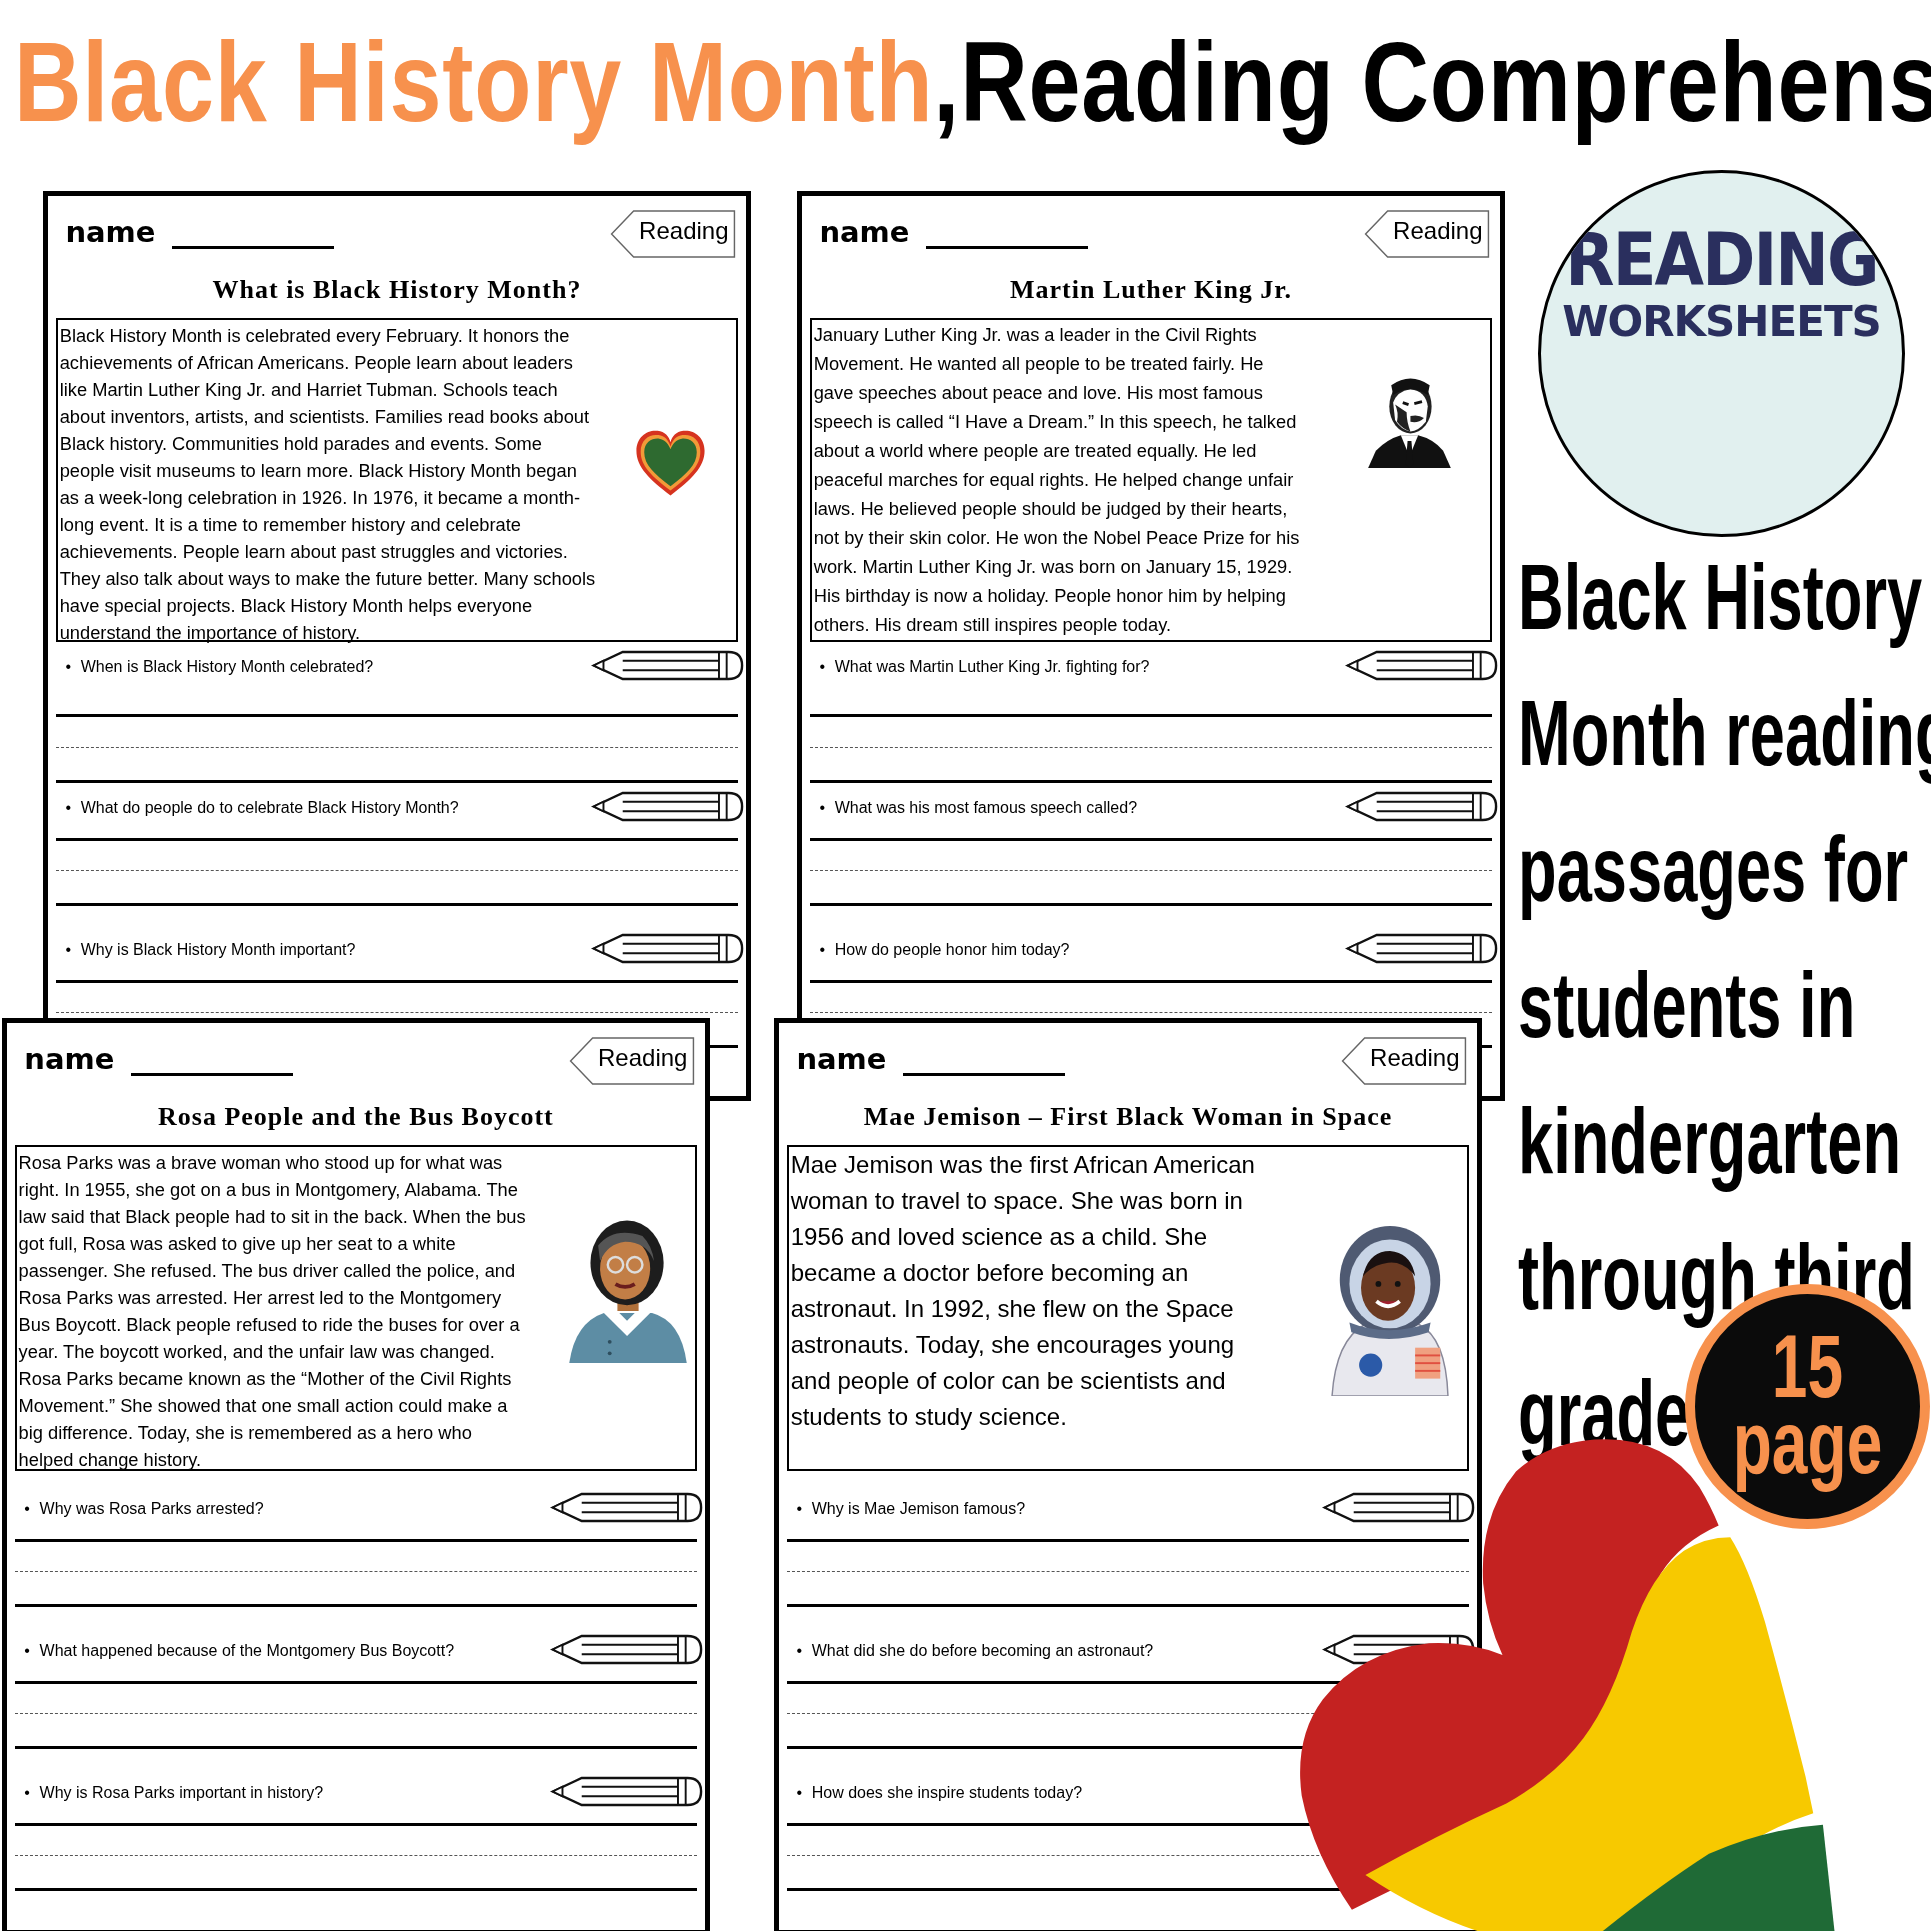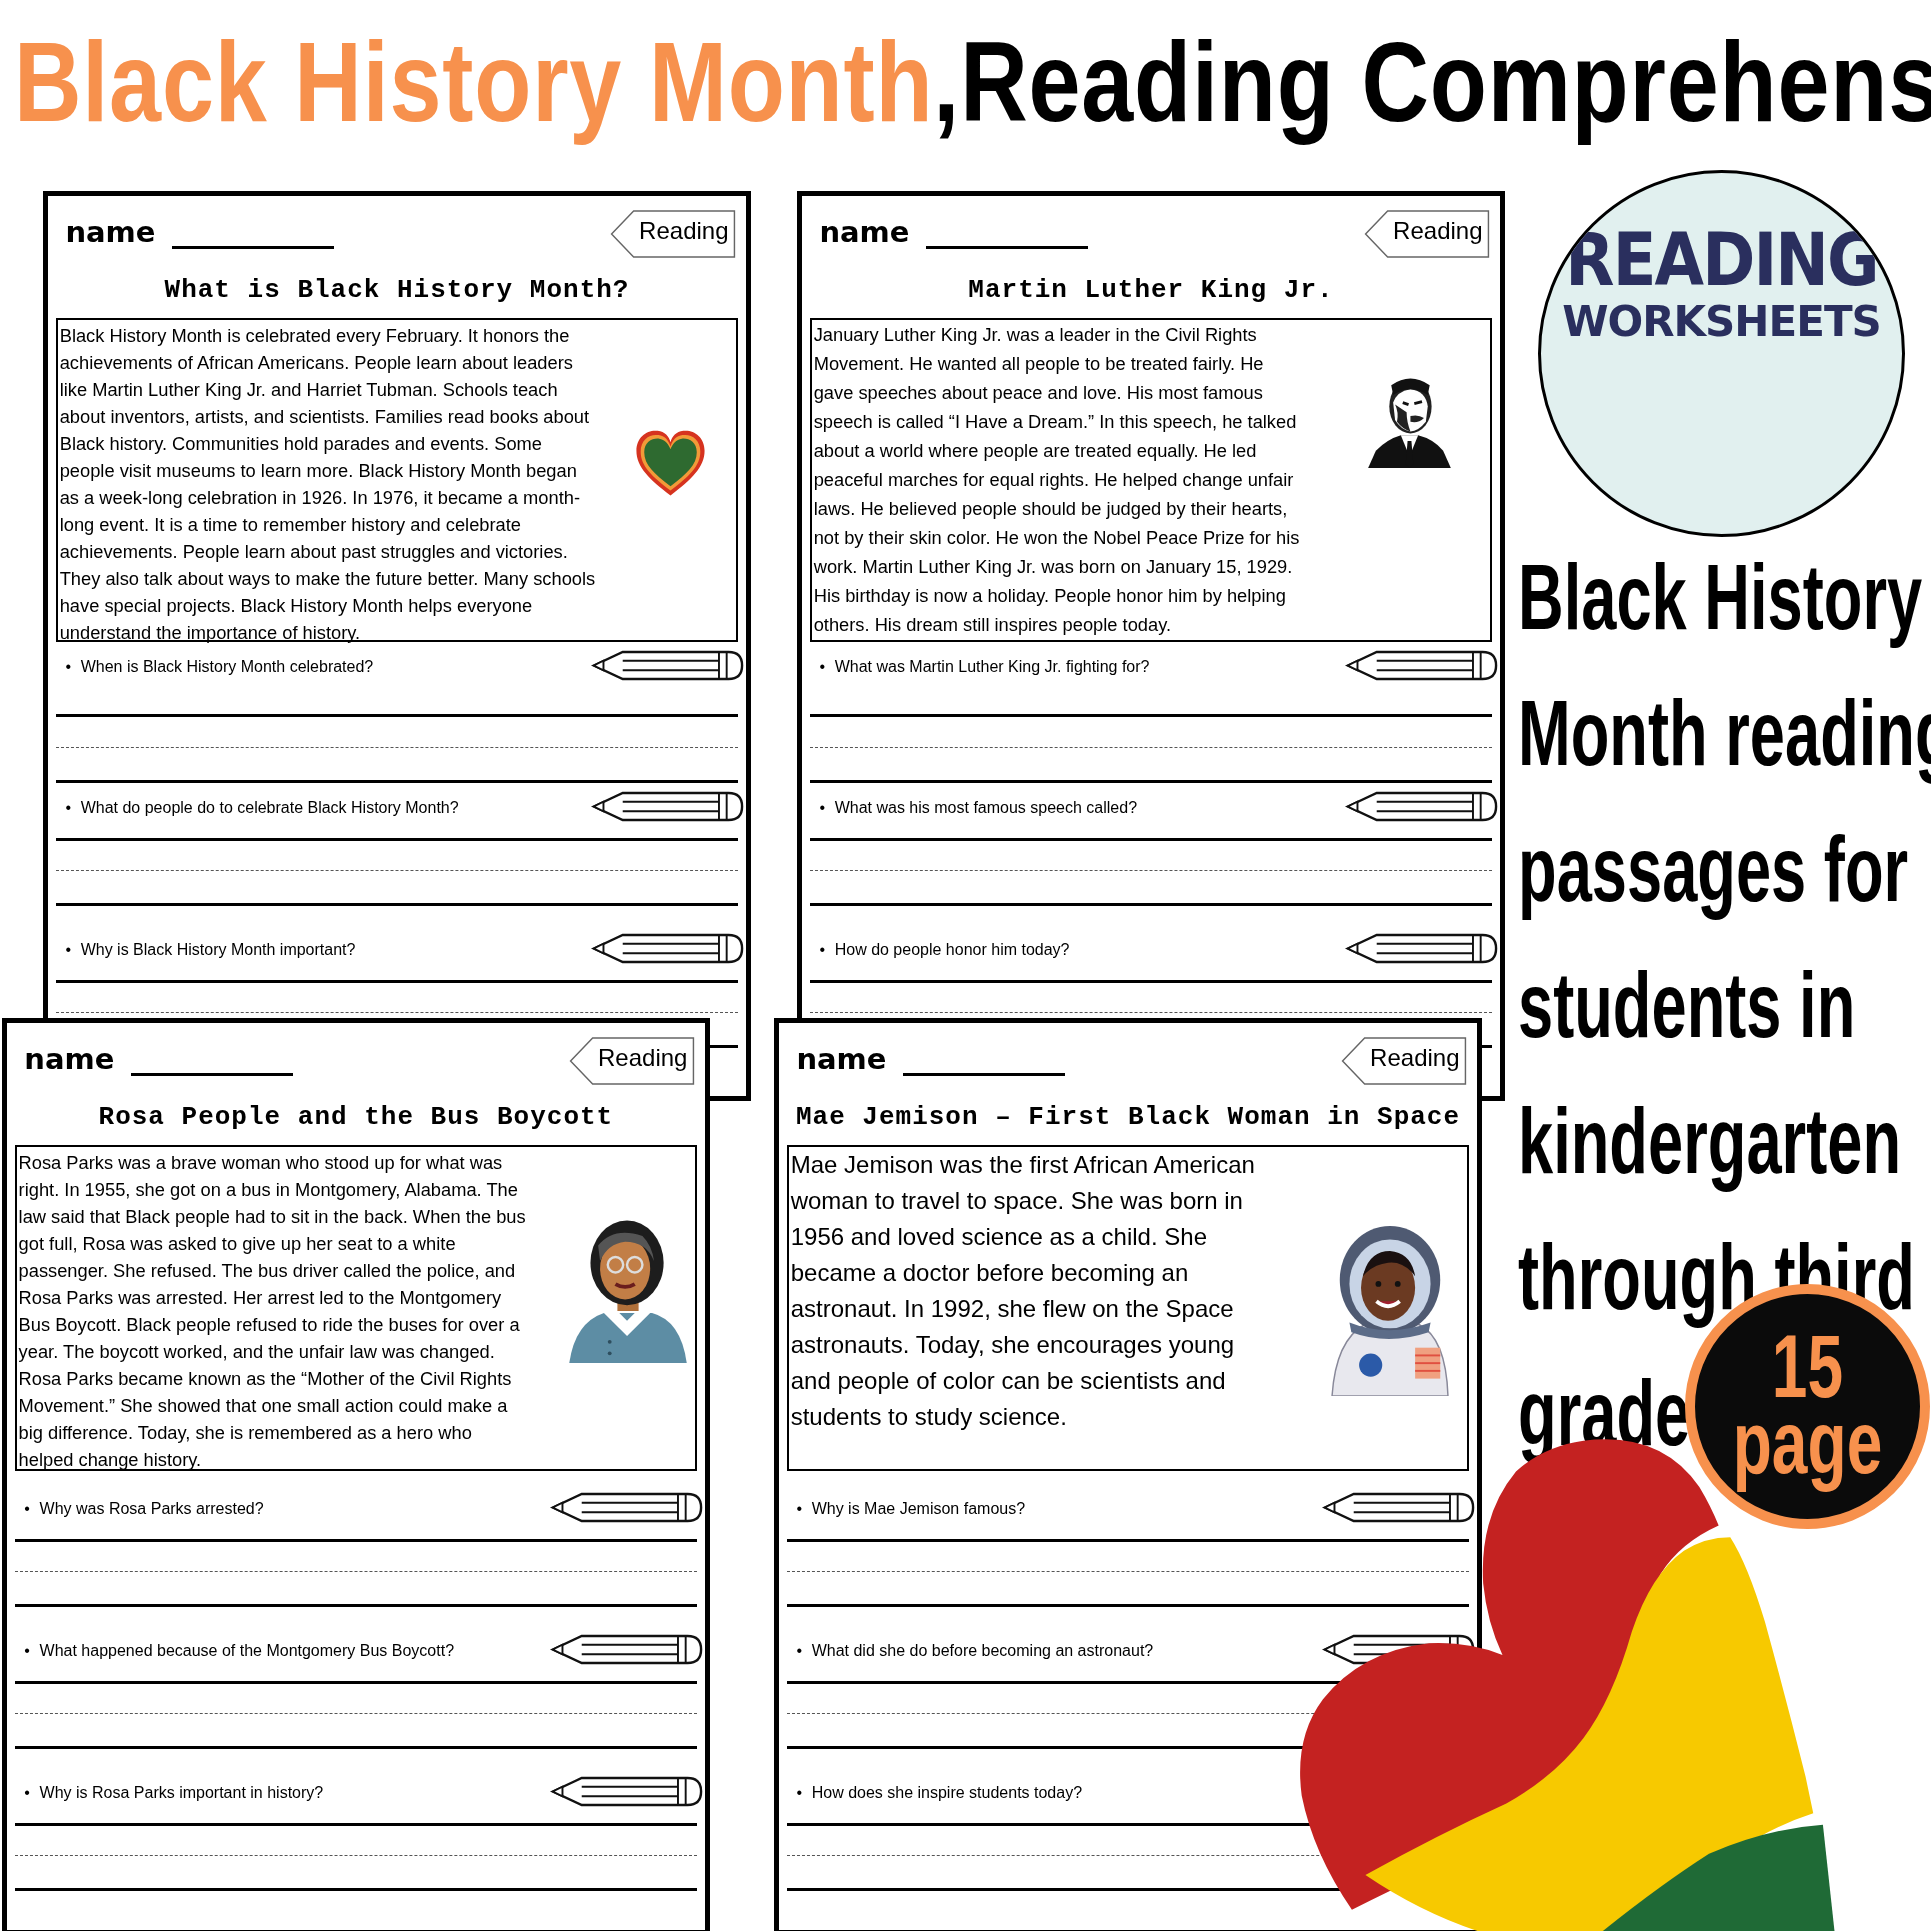--- a/index.html
+++ b/index.html
@@ -8,21 +8,21 @@
   .main-title { position:absolute; left:13.5px; top:13.5px; height:135px; white-space:nowrap; font-family:"Liberation Sans", sans-serif; font-weight:bold; font-size:114px; line-height:135px; letter-spacing:1px; transform:scaleX(0.82); transform-origin:left top; }
   .main-title .t-orange { color:#f7914d; }
   .main-title .t-black { color:#000000; }
 
   .sheet { position:absolute; width:708px; height:910px; background:#ffffff; border:5.8px solid #000; box-sizing:border-box; }
   .sheet .name-label { position:absolute; left:17.4px; top:19.3px; font-family:"DejaVu Sans", sans-serif; font-weight:bold; font-size:29px; color:#000; }
   .sheet .name-line { position:absolute; left:124px; top:50px; width:162px; height:2.9px; background:#000; }
   .sheet .tag { position:absolute; right:9.7px; top:13.5px; width:126px; height:48px; }
   .sheet .tag svg { position:absolute; left:0; top:0; }
   .sheet .tag-label { position:absolute; left:25px; top:7.7px; width:97px; text-align:center; font-size:24px; color:#000; font-family:"Liberation Sans", sans-serif; }
-  .sheet .title { position:absolute; left:0; right:0; top:79px; text-align:center; font-family:Liberation Mono, monospace; font-size:26px; font-weight:bold; letter-spacing:1px; color:#000; }
+  .sheet .title { position:absolute; left:0; right:0; top:79px; text-align:center; font-family:Liberation Serif, serif; font-size:26px; font-weight:bold; letter-spacing:1px; color:#000; }
   .sheet .passage { position:absolute; left:7.7px; right:7.7px; top:122px; height:324px; border:2.4px solid #000; box-sizing:border-box; }
   .sheet .passage-text { position:absolute; left:2px; top:1.9px; font-family:"Liberation Sans", sans-serif; font-size:18.3px; line-height:27px; color:#000; }
   .sheet .passage-img { position:absolute; }
 
   .q { position:absolute; left:7.7px; right:7.7px; height:145px; }
   .q .q-text { position:absolute; left:9.7px; top:0; font-size:16px; color:#000; font-family:"Liberation Sans", sans-serif; }
   .q .q-text::before { content:"\2022"; margin-right:9.7px; }
   .q .pencil { position:absolute; right:-5.8px; top:-11.6px; width:154px; height:39px; }
   .q .line-solid { position:absolute; left:0; right:0; height:2.9px; background:#000; }
   .q .line-dash { position:absolute; left:0; right:0; height:0; border-top:1.9px dashed #555; }

